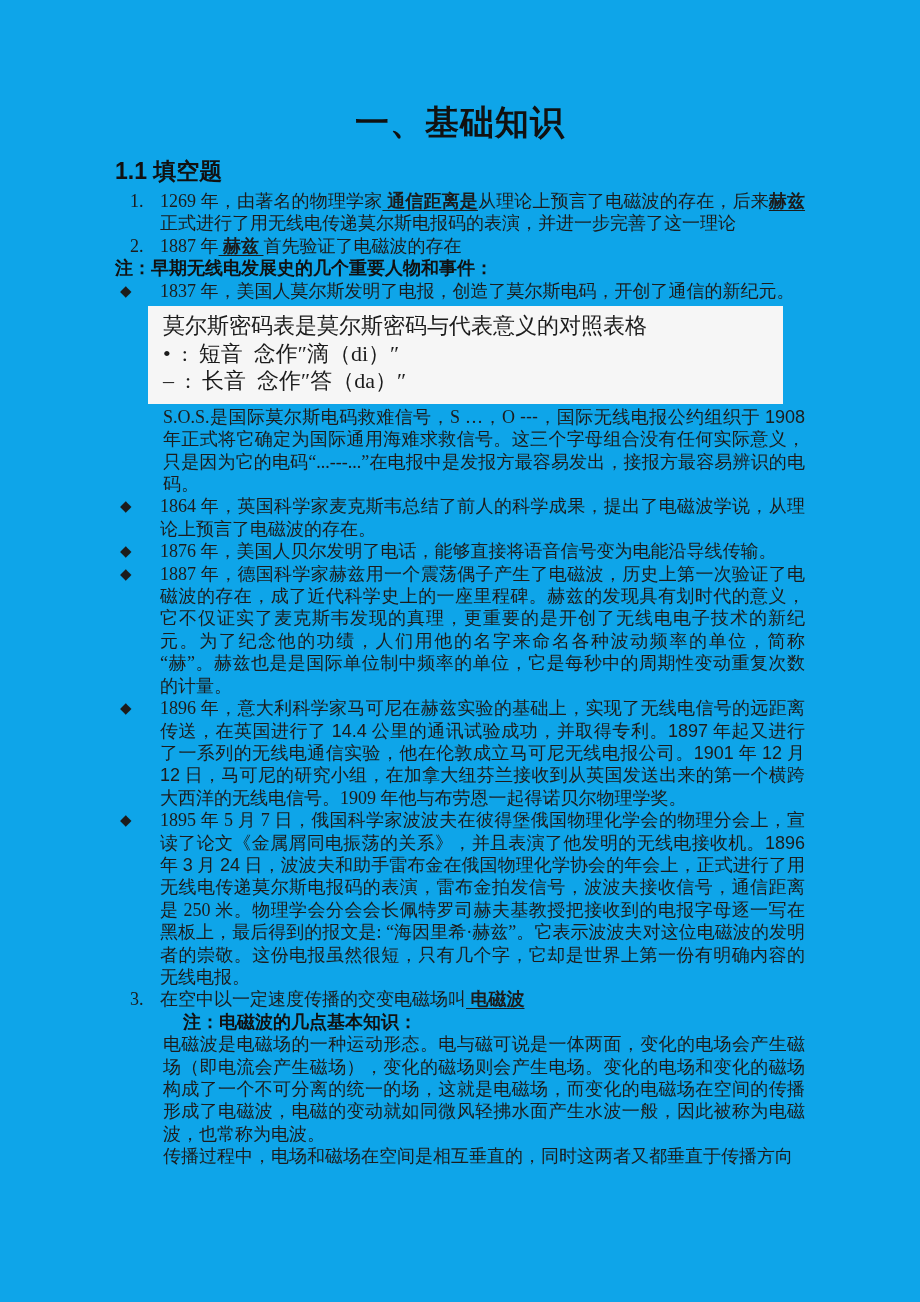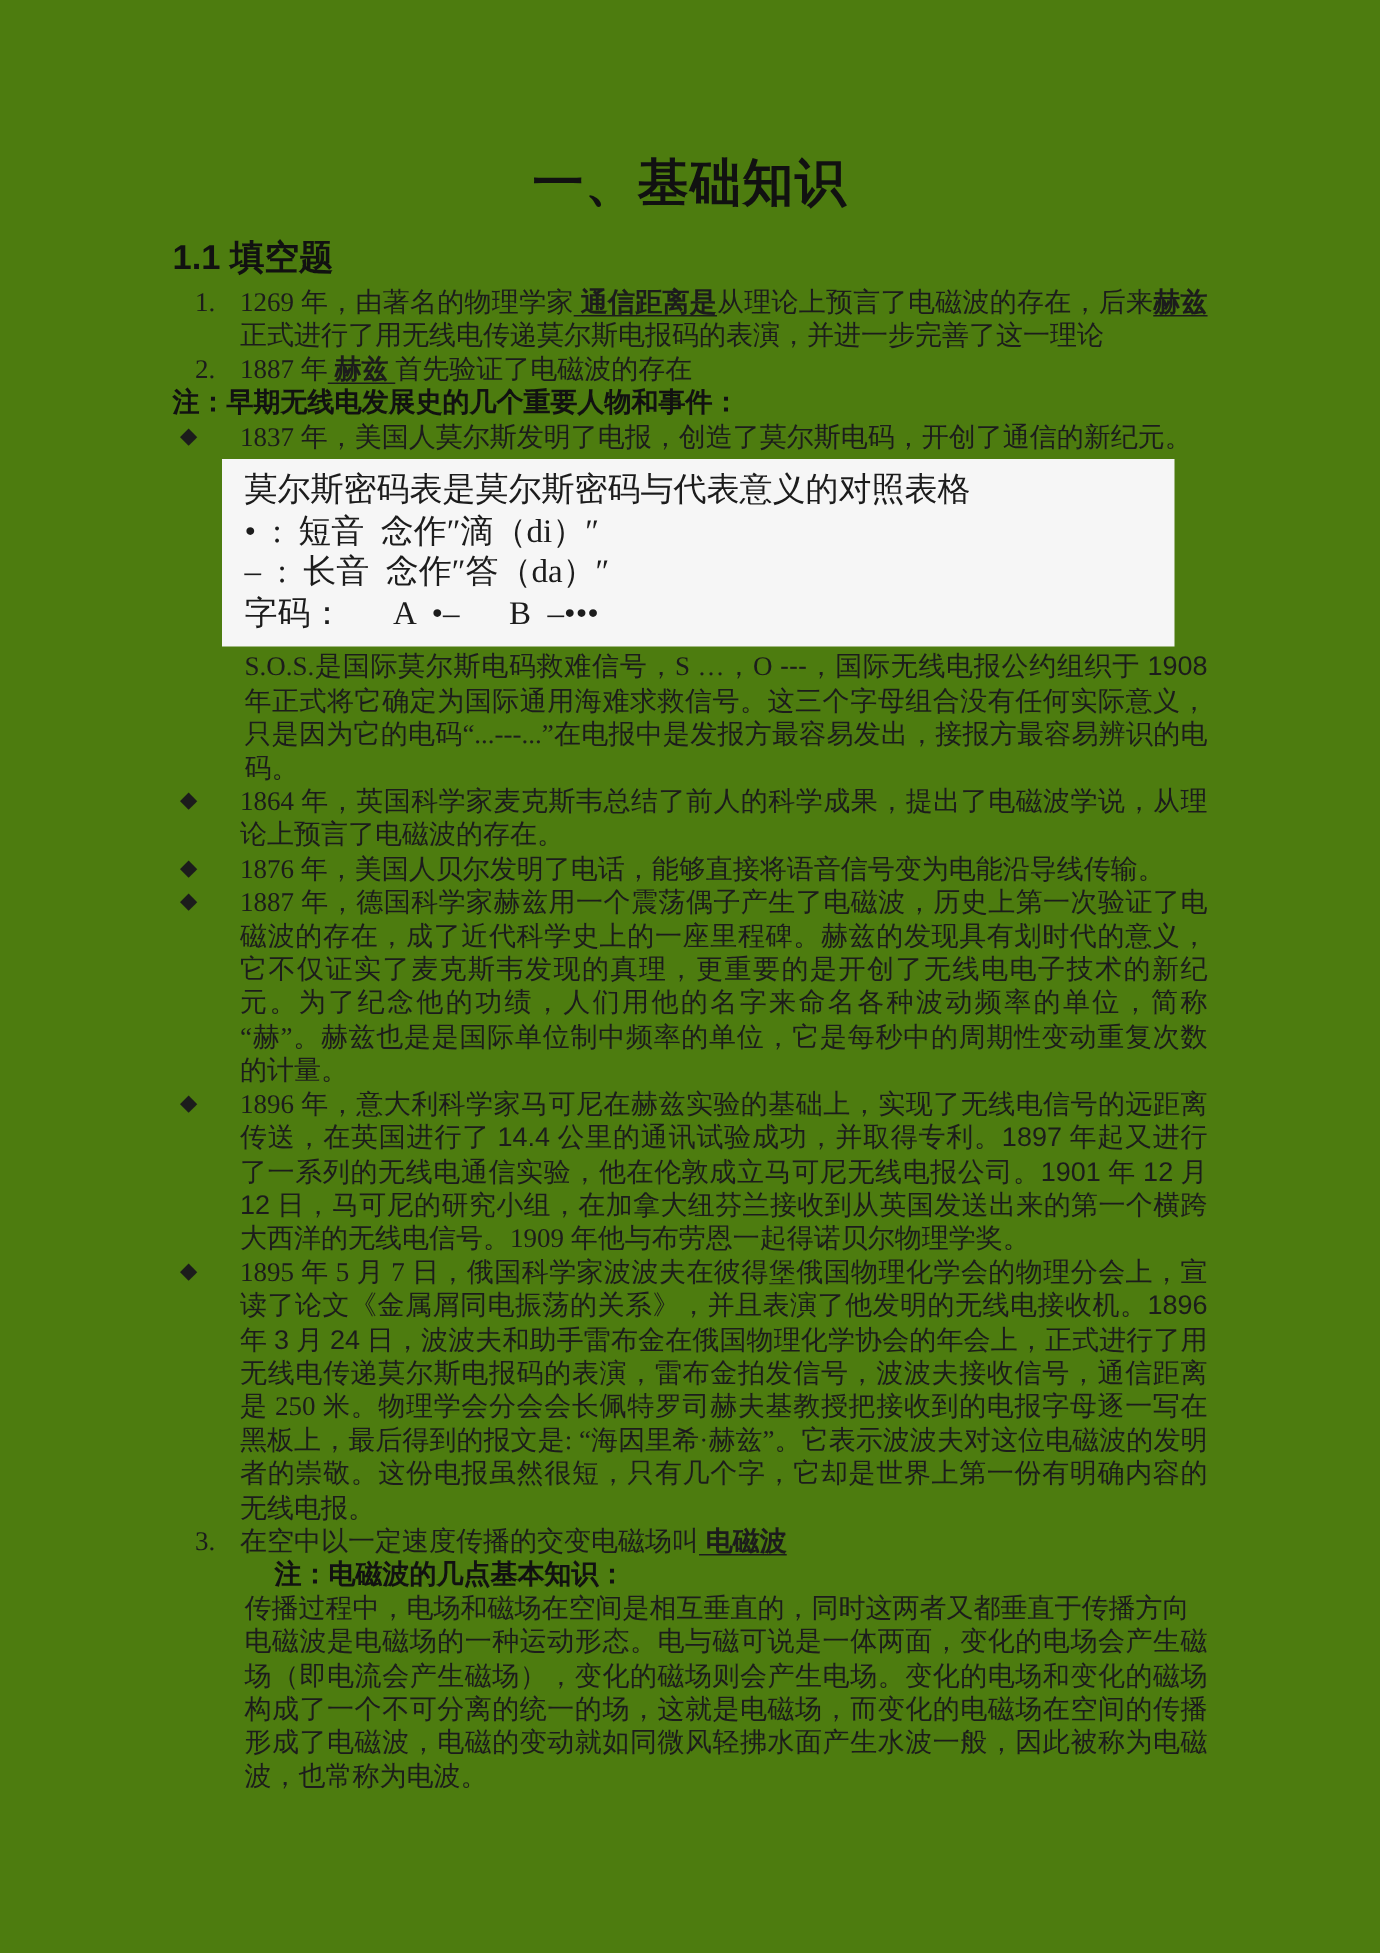--- a/index.html
+++ b/index.html
@@ -5,21 +5,21 @@
   html, body {
     margin: 0;
     padding: 0;
     background: #ffffff;
   }
   .page {
     position: relative;
     width: 920px;
     height: 1302px;
     margin: 0 auto;
-    background: #4d7c0f;
+    background: #0ea5e9;
     box-sizing: border-box;
     padding: 100px 115px 0 115px;
     color: #1c1c1c;
     font-family: "Liberation Serif", "DejaVu Serif", serif;
     font-size: 18px;
     line-height: 22.4px;
     overflow: hidden;
   }
   .doc-title {
     margin: 0 0 10px 0;
@@ -102,21 +102,20 @@
 
   <div class="row">
     <span class="bullet-gutter">◆</span>
     <div class="txt"><span>1837 年，美国人莫尔斯发明了电报，创造了莫尔斯电码，开创了通信的新纪元。</span></div>
   </div>
 
   <div class="morse-box">
     <div class="morse-line">莫尔斯密码表是莫尔斯密码与代表意义的对照表格</div>
     <div class="morse-line">•  :  短音  念作″滴（di）″</div>
     <div class="morse-line">–  :  长音  念作″答（da）″</div>
-    <div class="morse-line">字码：      A  •–      B  –•••</div>
   </div>
 
   <div class="indent-para"><span>S.O.S.是国际莫尔斯电码救难信号，S …，O </span><span class="sans">---</span><span>，国际无线电报公约组织于 </span><span class="sans">1908</span><span> 年正式将它确定为国际通用海难求救信号。这三个字母组合没有任何实际意义，只是因为它的电码“...---...”在电报中是发报方最容易发出，接报方最容易辨识的电码。</span></div>
 
   <div class="row">
     <span class="bullet-gutter">◆</span>
     <div class="txt"><span>1864 年，英国科学家麦克斯韦总结了前人的科学成果，提出了电磁波学说，从理论上预言了电磁波的存在。</span></div>
   </div>
 
   <div class="row">
@@ -139,17 +138,17 @@
     <div class="txt"><span>1895 年 5 月 7 日，俄国科学家波波夫在彼得堡俄国物理化学会的物理分会上，宣读了论文《金属屑同电振荡的关系》，并且表演了他发明的无线电接收机。</span><span class="sans">1896</span><span> 年 </span><span class="sans">3</span><span> 月 </span><span class="sans">24</span><span> 日，波波夫和助手雷布金在俄国物理化学协会的年会上，正式进行了用无线电传递莫尔斯电报码的表演，雷布金拍发信号，波波夫接收信号，通信距离是 250 米。物理学会分会会长佩特罗司赫夫基教授把接收到的电报字母逐一写在黑板上，最后得到的报文是: “海因里希·赫兹”。它表示波波夫对这位电磁波的发明者的崇敬。这份电报虽然很短，只有几个字，它却是世界上第一份有明确内容的无线电报。</span></div>
   </div>
 
   <div class="row">
     <span class="num">3.</span>
     <div class="txt"><span>在空中以一定速度传播的交变电磁场叫</span><span class="b u"> 电磁波 </span></div>
   </div>
 
   <div class="note-line note-indent">注：电磁波的几点基本知识：</div>
 
+  <div class="indent-para">电磁波是电磁场的一种运动形态。电与磁可说是一体两面，变化的电场会产生磁场（即电流会产生磁场），变化的磁场则会产生电场。变化的电场和变化的磁场构成了一个不可分离的统一的场，这就是电磁场，而变化的电磁场在空间的传播形成了电磁波，电磁的变动就如同微风轻拂水面产生水波一般，因此被称为电磁波，也常称为电波。</div>
+
   <div class="indent-para">传播过程中，电场和磁场在空间是相互垂直的，同时这两者又都垂直于传播方向</div>
-
-  <div class="indent-para">电磁波是电磁场的一种运动形态。电与磁可说是一体两面，变化的电场会产生磁场（即电流会产生磁场），变化的磁场则会产生电场。变化的电场和变化的磁场构成了一个不可分离的统一的场，这就是电磁场，而变化的电磁场在空间的传播形成了电磁波，电磁的变动就如同微风轻拂水面产生水波一般，因此被称为电磁波，也常称为电波。</div>
 
 </div>
 
 </body></html>

